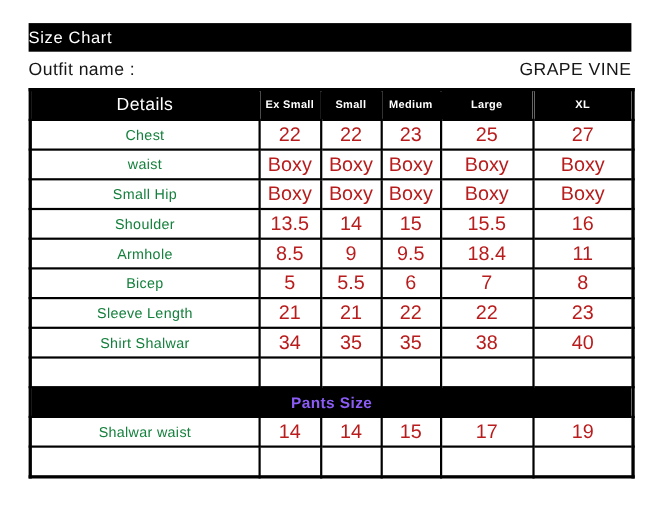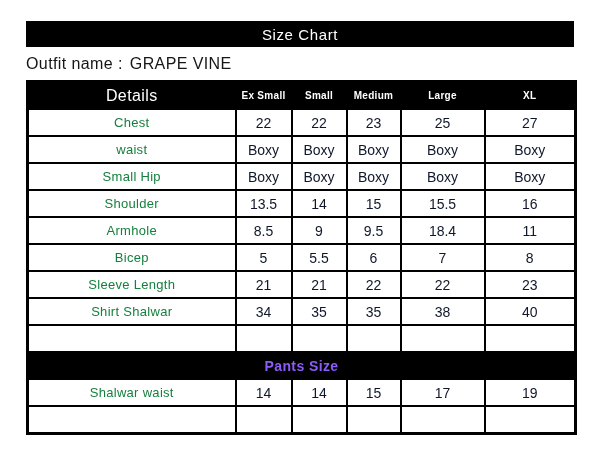--- a/index.html
+++ b/index.html
@@ -17,29 +17,29 @@
     height: 469px;
     padding: 21px 26px 0 26px;
     background: #ffffff;
   }
   .title-bar {
     height: 26px;
     background: #000000;
     color: #ffffff;
     display: flex;
     align-items: center;
-    justify-content: center;
+    justify-content: flex-start;
     font-size: 15px;
     letter-spacing: 0.6px;
   }
   .outfit-line {
     height: 33px;
     display: flex;
     align-items: center;
-    justify-content: flex-start;
+    justify-content: space-between;
     gap: 7px;
     font-size: 16px;
     color: #161616;
     letter-spacing: 0.4px;
   }
   table.size-table {
     border-collapse: collapse;
     table-layout: fixed;
     width: 548px;
     border: 3px solid #000000;
@@ -64,22 +64,22 @@
     font-size: 16px;
     font-weight: 500;
     letter-spacing: 0.4px;
   }
   td.label-cell {
     font-size: 13px;
     color: #15803d;
     letter-spacing: 0.3px;
   }
   td.value-cell {
-    font-size: 14px;
-    color: #0f172a;
+    font-size: 18px;
+    color: #b91c1c;
   }
   td.section-cell {
     background: #000000;
     color: #8b5cf6;
     font-size: 14px;
     font-weight: 600;
     letter-spacing: 0.4px;
   }
 </style>
 </head>

